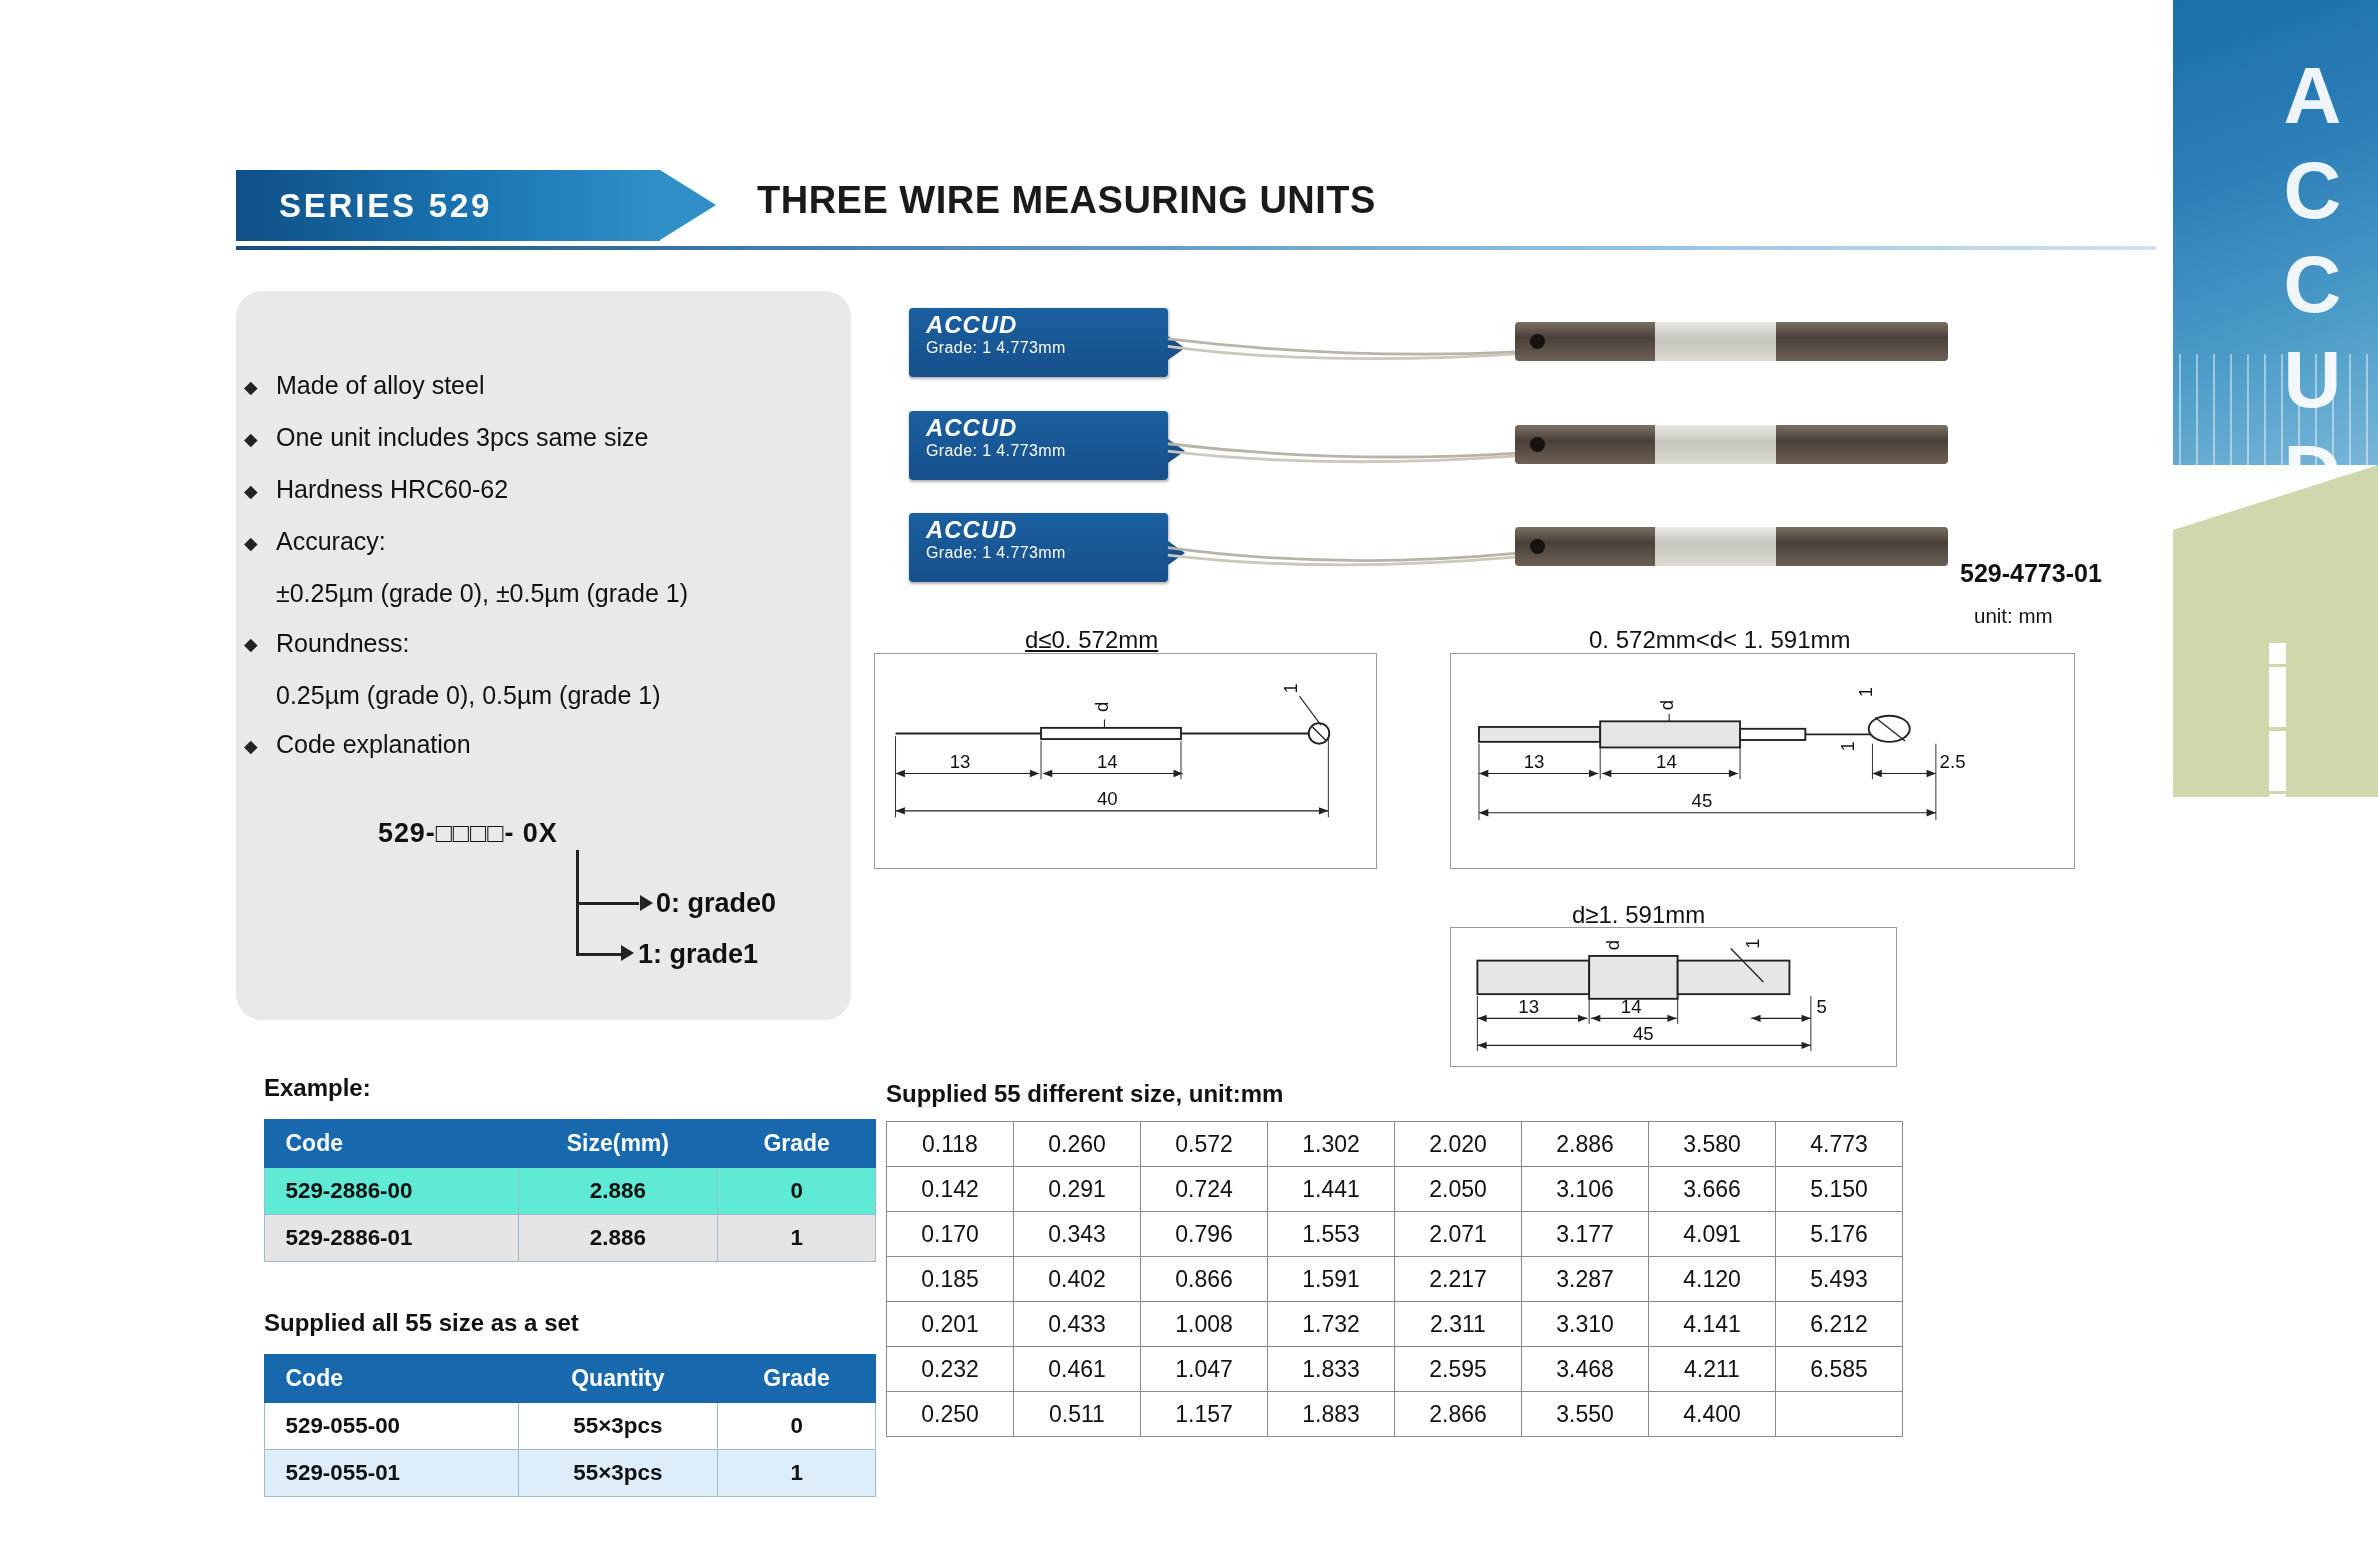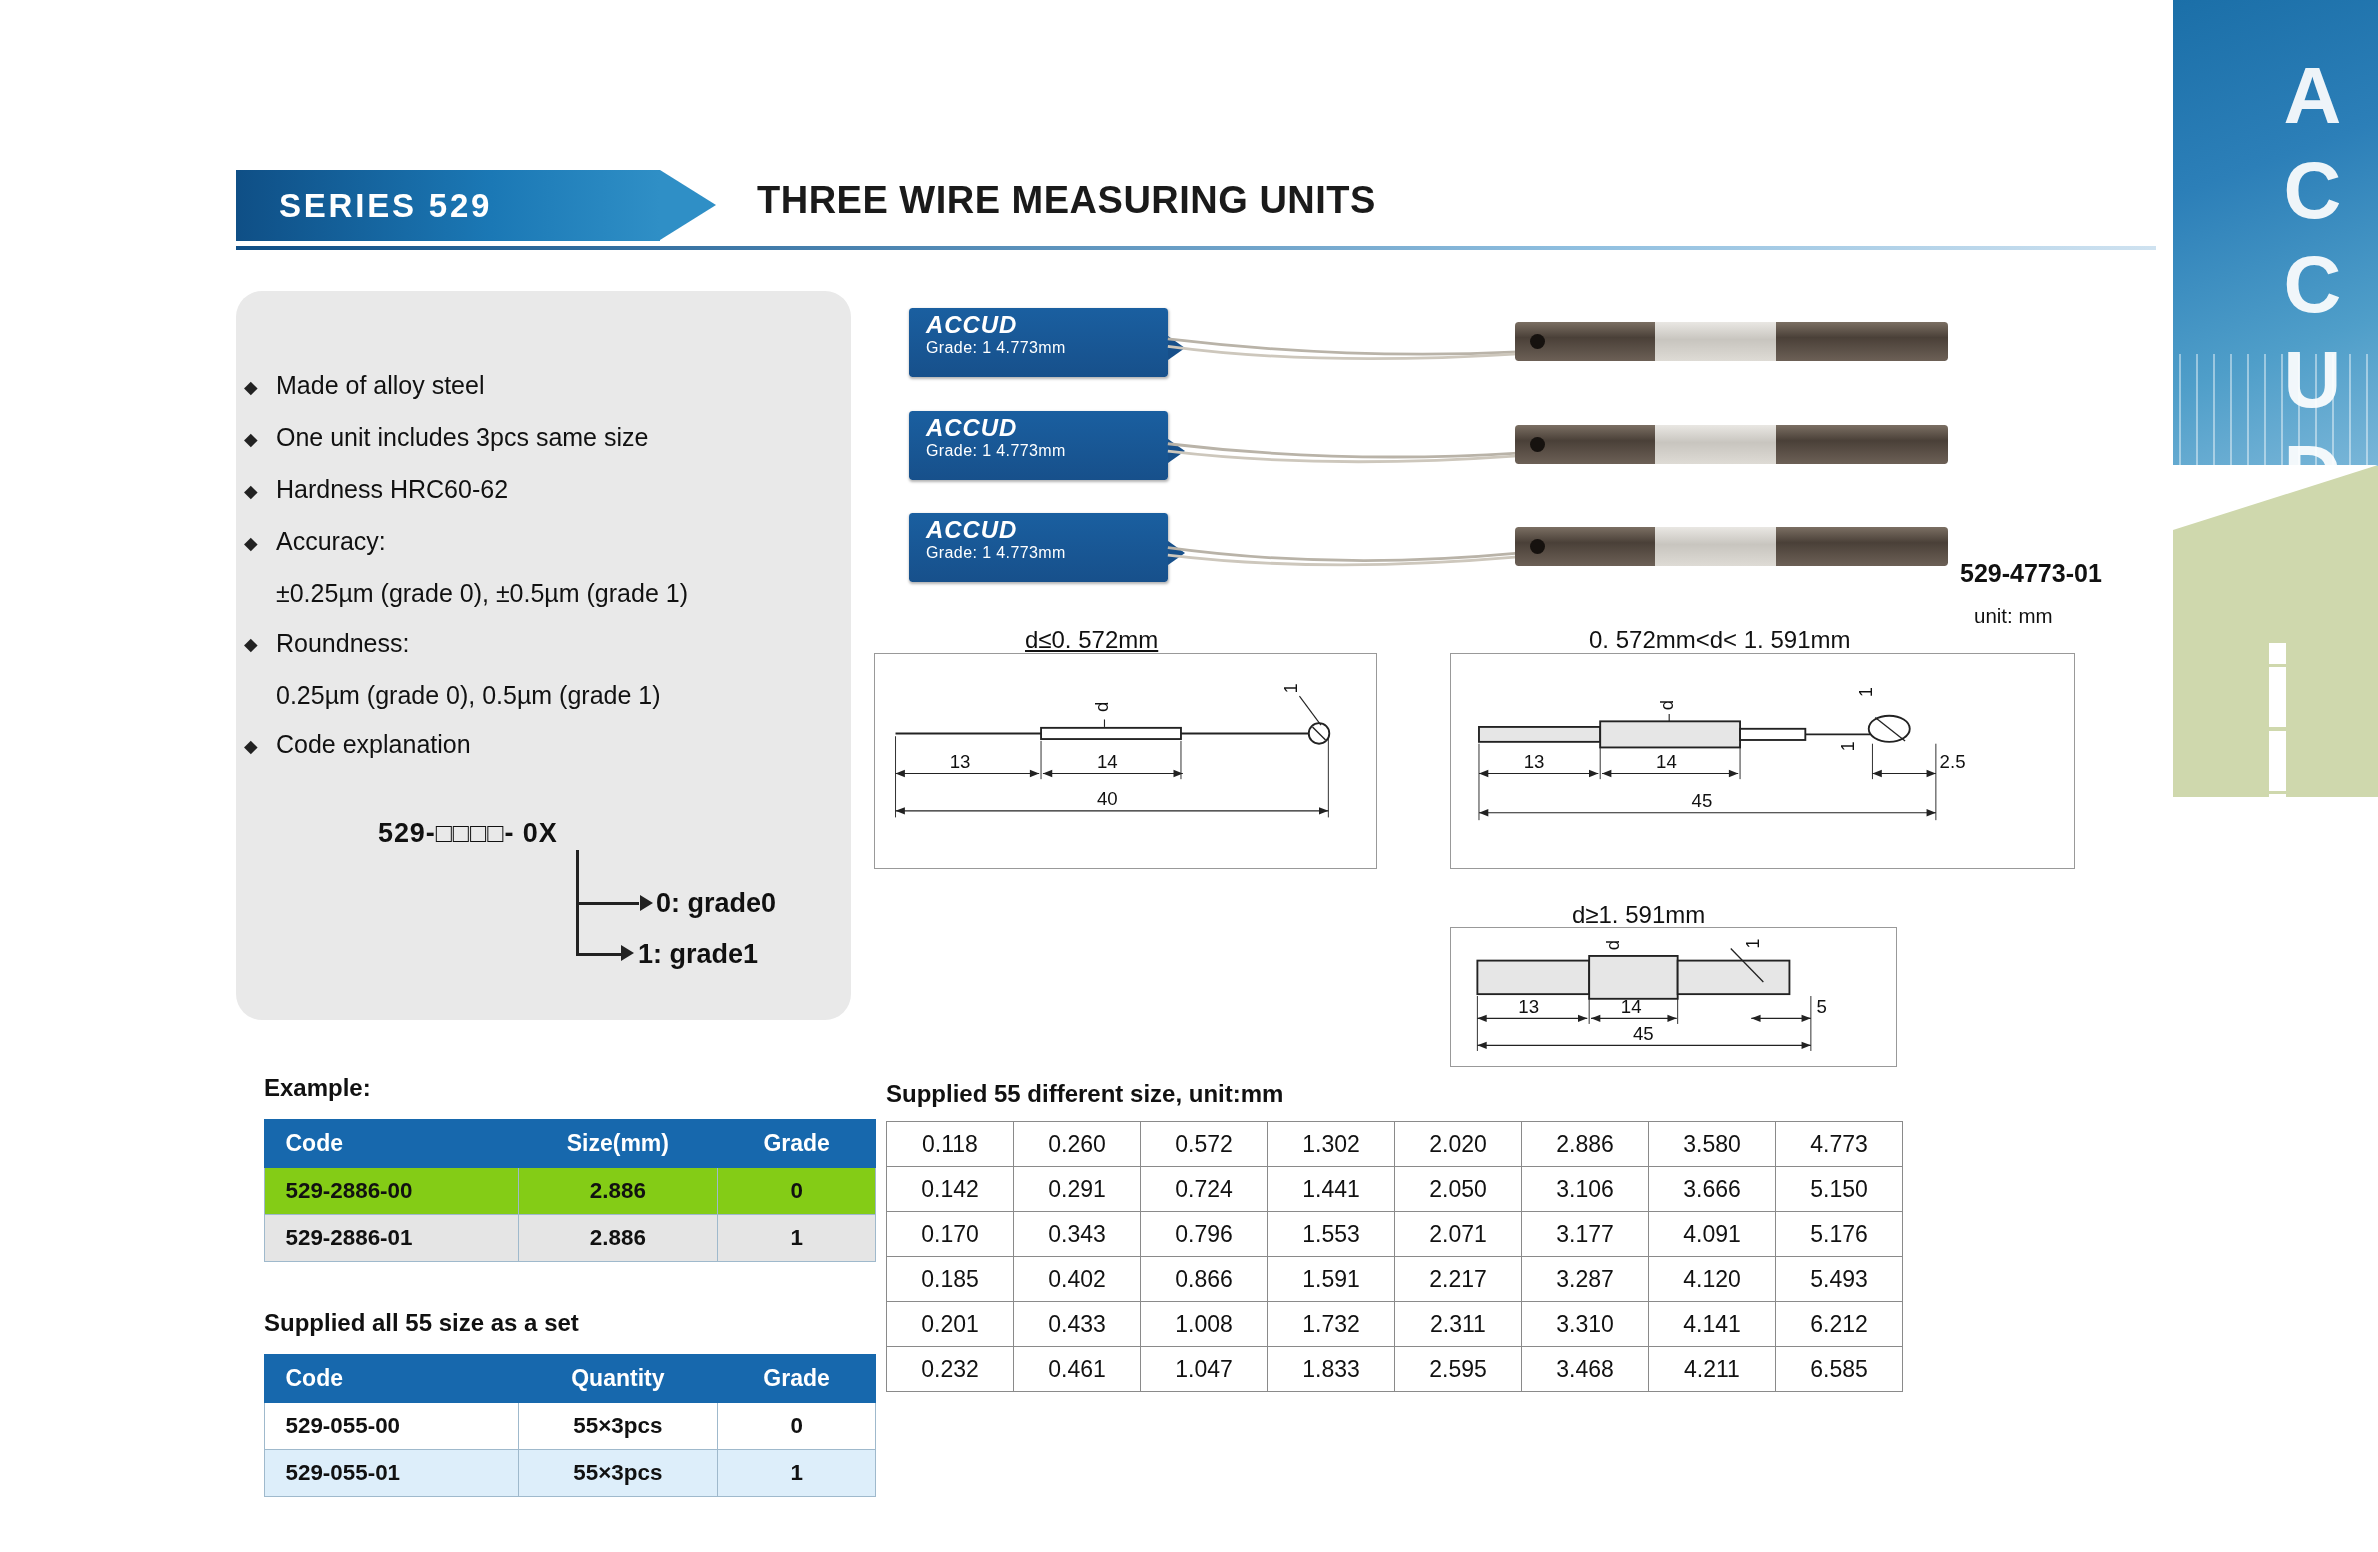--- a/index.html
+++ b/index.html
@@ -132,21 +132,21 @@
   
   .tbl-title { position:absolute; font-size: 24px; font-weight: bold; color:#111; }
   table { border-collapse: collapse; }
   .ex-table { position:absolute; left: 264px; top: 1119px; width: 612px; }
   .ex-table th {
     background:#1768ad; color:#fff; font-size: 23px; font-weight: bold;
     height: 48px; border:0.9px solid #1768ad;
   }
   .ex-table td {
     font-size: 22.4px; font-weight: bold; color:#111; height: 47px; text-align:center;
-    border:0.9px solid #9fb9cc; background:#84cc16;
+    border:0.9px solid #9fb9cc; background:#5eead4;
   }
   .ex-table tr.alt td { background:#e5e5e5; }
   .ex-table td.c1, .ex-table th.c1 { width: 254px; text-align:left; padding-left: 20.5px; }
   .ex-table td.c2, .ex-table th.c2 { width: 200px; }
   .ex-table td.c3, .ex-table th.c3 { width: 158px; }
 
   .set-table { position:absolute; left: 264px; top: 1354px; width: 612px; }
   .set-table th {
     background:#1768ad; color:#fff; font-size: 23px; font-weight: bold;
     height: 48px; border:0.9px solid #1768ad;
@@ -495,15 +495,25 @@
   <tr>
     <td>0.232</td>
     <td>0.461</td>
     <td>1.047</td>
     <td>1.833</td>
     <td>2.595</td>
     <td>3.468</td>
     <td>4.211</td>
     <td>6.585</td>
   </tr>
+  <tr>
+    <td>0.250</td>
+    <td>0.511</td>
+    <td>1.157</td>
+    <td>1.883</td>
+    <td>2.866</td>
+    <td>3.550</td>
+    <td>4.400</td>
+    <td></td>
+  </tr>
 </tbody>
   </table>
 
 
 </body></html>

